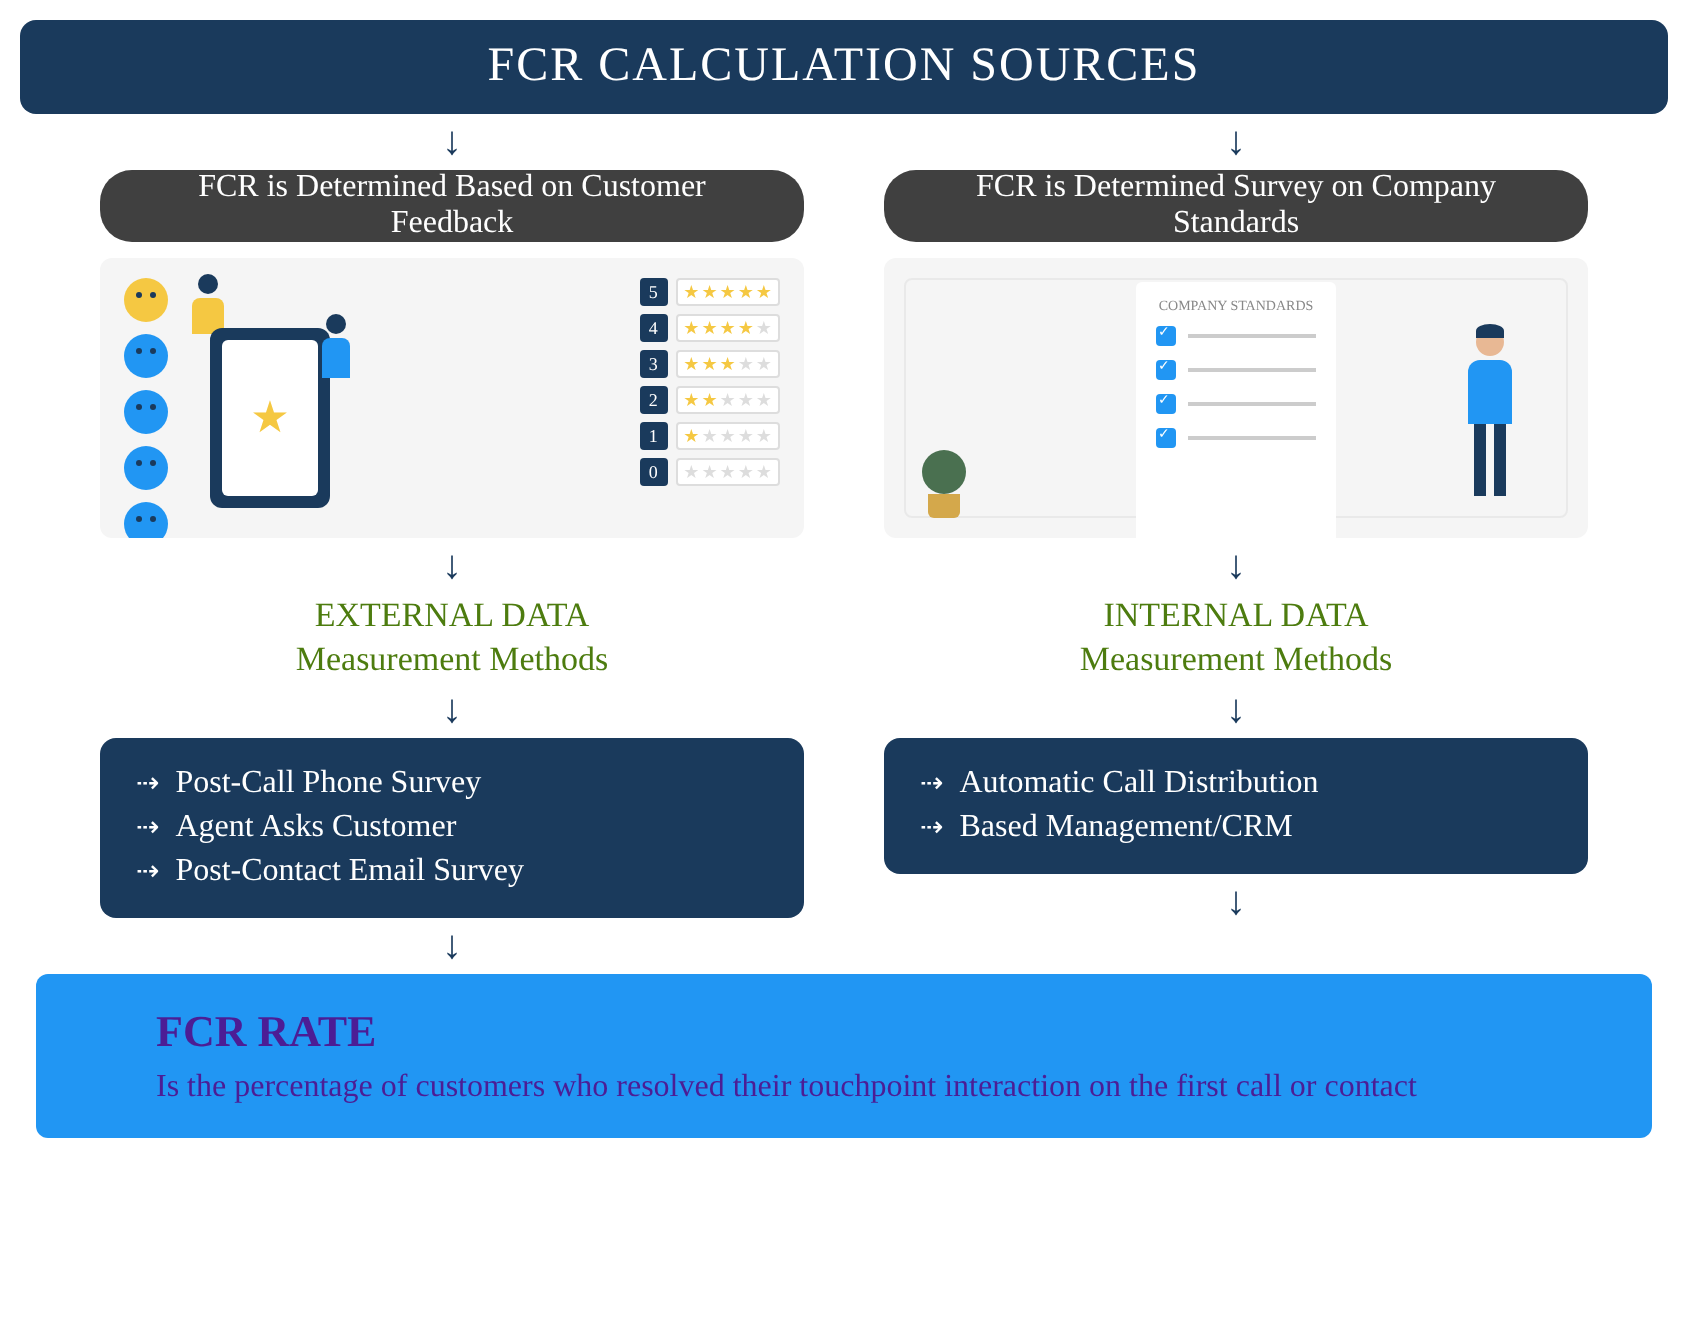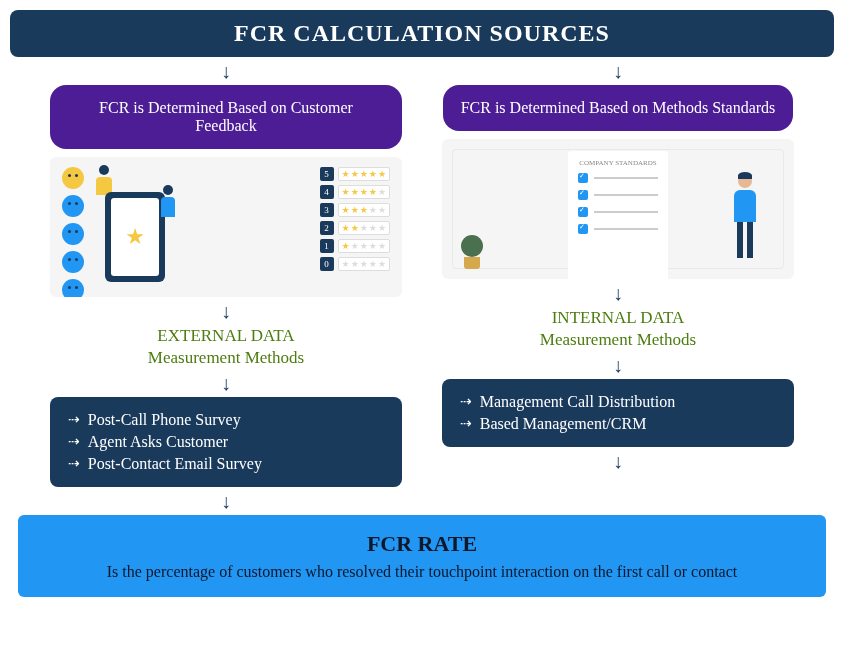--- a/index.html
+++ b/index.html
@@ -1,27 +1,27 @@
 <!DOCTYPE html>
 <html><head>
 <meta charset="utf-8">
 <style>
 *{margin:0;padding:0;box-sizing:border-box}
 body{background:#fff;font-family:Georgia,'Times New Roman',serif;width:844px;height:660px;padding:10px;position:relative}
-.header{background:#1a3a5c;color:#fff;text-align:center;padding:10px;font-size:24px;font-weight:bold;border-radius:8px;letter-spacing:1px}
+.header{background:#1a3a5c;color:#fff;text-align:center;padding:10px;font-size:24px;font-weight:normal;border-radius:8px;letter-spacing:1px}
 .arrow{color:#1a3a5c;text-align:center;font-size:20px;font-weight:bold;line-height:1;padding:4px 0}
 .row{display:flex;gap:40px;padding:0 40px}
 .col{flex:1;display:flex;flex-direction:column;align-items:center}
-.box-dark{background:#4c1d95;color:#fff;padding:14px 18px;border-radius:16px;text-align:center;font-size:16px}
+.box-dark{background:#404040;color:#fff;padding:0 18px;border-radius:16px;text-align:center;font-size:16px}
 .illus{background:#f5f5f5;width:100%;height:140px;border-radius:6px;margin-top:8px;position:relative;overflow:hidden}
 .heading{color:#4d7c0f;text-align:center;font-size:17px;line-height:1.3}
 .list-box{background:#1a3a5c;color:#fff;padding:12px 18px;border-radius:8px;width:100%}
 .list-item{display:flex;gap:8px;font-size:16px;padding:2px 0}
 .list-item::before{content:"⇢";font-size:14px}
-.footer{background:#2196f3;color:#0f172a;text-align:center;padding:16px 60px;border-radius:6px;margin:0 8px}
+.footer{background:#2196f3;color:#4c1d95;text-align:left;padding:16px 60px;border-radius:6px;margin:0 8px}
 .footer-title{font-size:22px;font-weight:bold;margin-bottom:6px}
 .footer-text{font-size:16px}
 
 .faces{position:absolute;left:12px;top:10px;display:flex;flex-direction:column;gap:6px}
 .face{width:22px;height:22px;border-radius:50%;background:#2196f3;position:relative}
 .face::before,.face::after{content:"";position:absolute;background:#1a3a5c;width:3px;height:3px;border-radius:50%;top:7px}
 .face::before{left:6px}.face::after{right:6px}
 .face-yellow{background:#f5c842}
 .phone{position:absolute;left:55px;top:35px;width:60px;height:90px;background:#1a3a5c;border-radius:6px;padding:6px}
 .phone-screen{background:#fff;width:100%;height:100%;border-radius:3px;position:relative}
@@ -166,21 +166,21 @@
         </div>
       <div class="list-item">
           <span>Post-Contact Email Survey</span>
         </div>
     </div>
     <div class="arrow">↓</div>
   </div>
 
   <div class="col">
     <div class="arrow">↓</div>
-    <div class="box-dark">FCR is Determined Based on Methods Standards</div>
+    <div class="box-dark">FCR is Determined Survey on Company Standards</div>
     <div class="illus">
       <div class="bg-lines"></div>
       <div class="plant">
           <div class="plant-leaves"></div>
           <div class="plant-pot"></div>
         </div>
       <div class="clipboard">
         <div class="paper">
           <div class="paper-title">COMPANY STANDARDS</div>
           <div class="check-row">
@@ -212,21 +212,21 @@
       </div>
     </div>
     <div class="arrow">↓</div>
     <div class="heading">
       <div>INTERNAL DATA</div>
         <div>Measurement Methods</div>
     </div>
     <div class="arrow">↓</div>
     <div class="list-box">
       <div class="list-item">
-          <span>Management Call Distribution</span>
+          <span>Automatic Call Distribution</span>
         </div>
       <div class="list-item">
           <span>Based Management/CRM</span>
         </div>
     </div>
     <div class="arrow">↓</div>
   </div>
 </div>
 
 <div class="footer">

